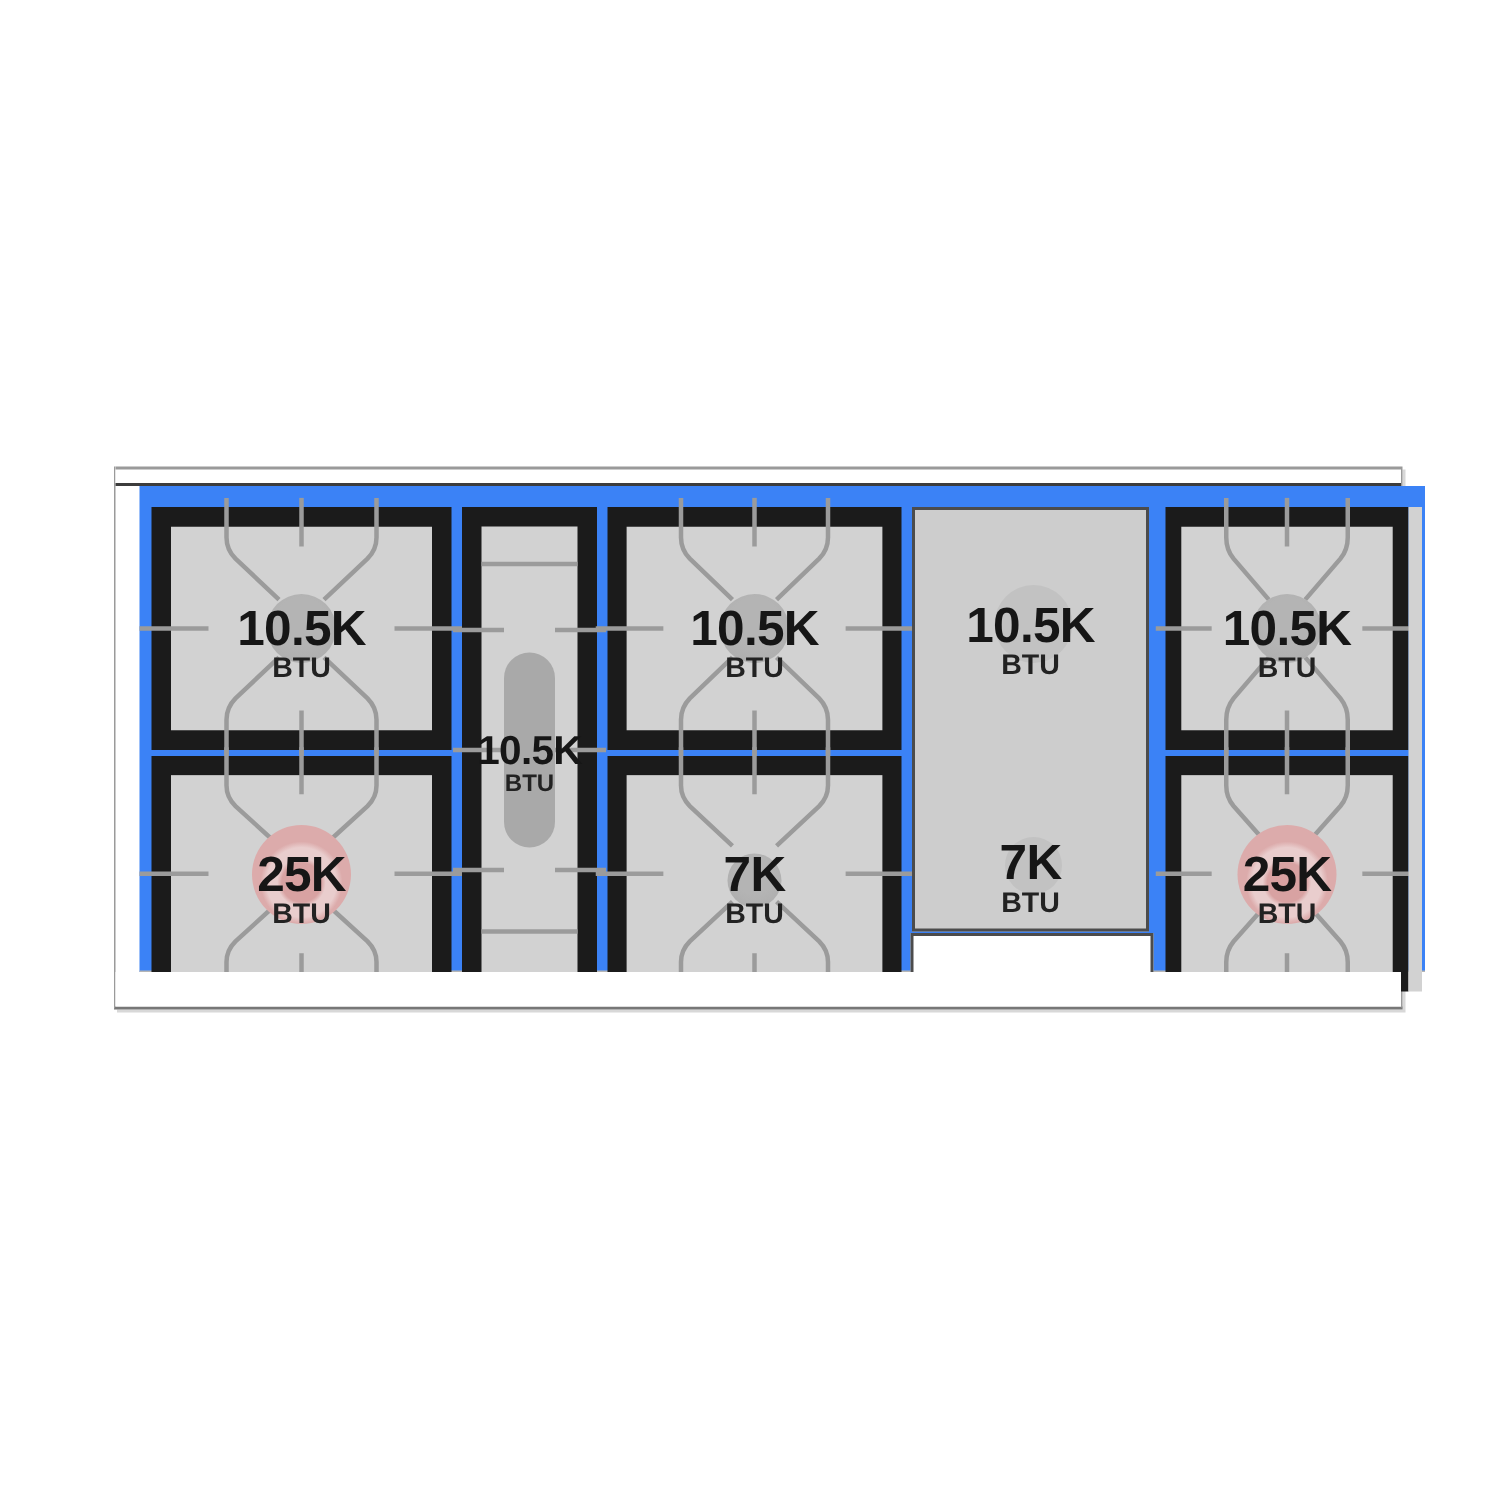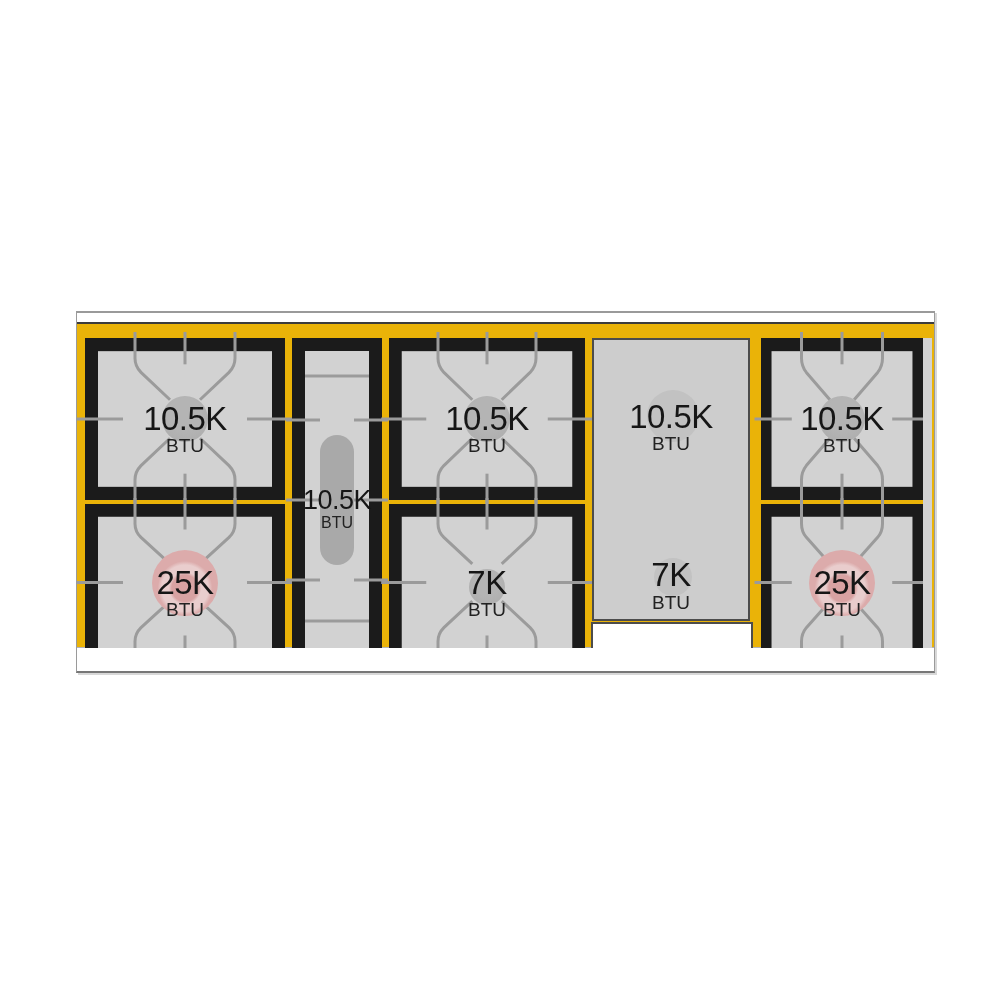--- a/index.html
+++ b/index.html
@@ -25,22 +25,22 @@
     border-bottom:2px solid #777;
     box-shadow:2px 2px 0 #d8d8d8;
   }
   .top-strip{
     position:absolute;left:0;top:0;width:100%;height:13px;background:#fff;
     border-top:2px solid var(--trim-border);
     border-bottom:2px solid #3c3c3c;
     box-sizing:border-box;
   }
   .main{
-    position:absolute;left:0;top:13px;width:100%;height:324px;background:#eab308;
-    border-bottom:1px solid #b5b5b5;box-sizing:border-box;
+    position:absolute;left:16px;top:13px;width:100%;height:324px;background:#3b82f6;
+    border-bottom:1px solid #b5b5b5;box-sizing:border-box;font-weight:bold;
   }
   .bottom-strip{
     position:absolute;left:0;top:337px;width:100%;height:23px;background:#fff;
   }
   .unit{position:absolute;}
   .grate{position:absolute;left:0;top:0;width:100%;height:100%;overflow:visible;display:block;}
   .grate path{stroke:var(--grate-line);stroke-width:3;fill:none;}
   .cap{
     position:absolute;left:50%;top:50%;transform:translate(-50%,-50%);
     border-radius:50%;

